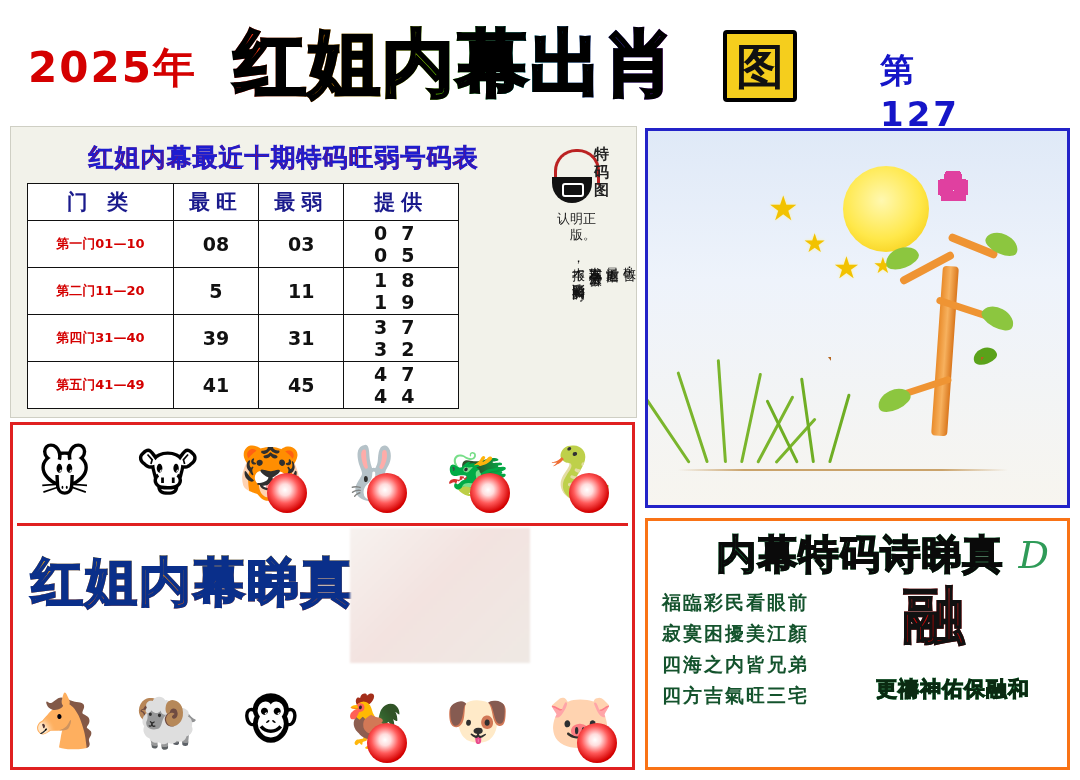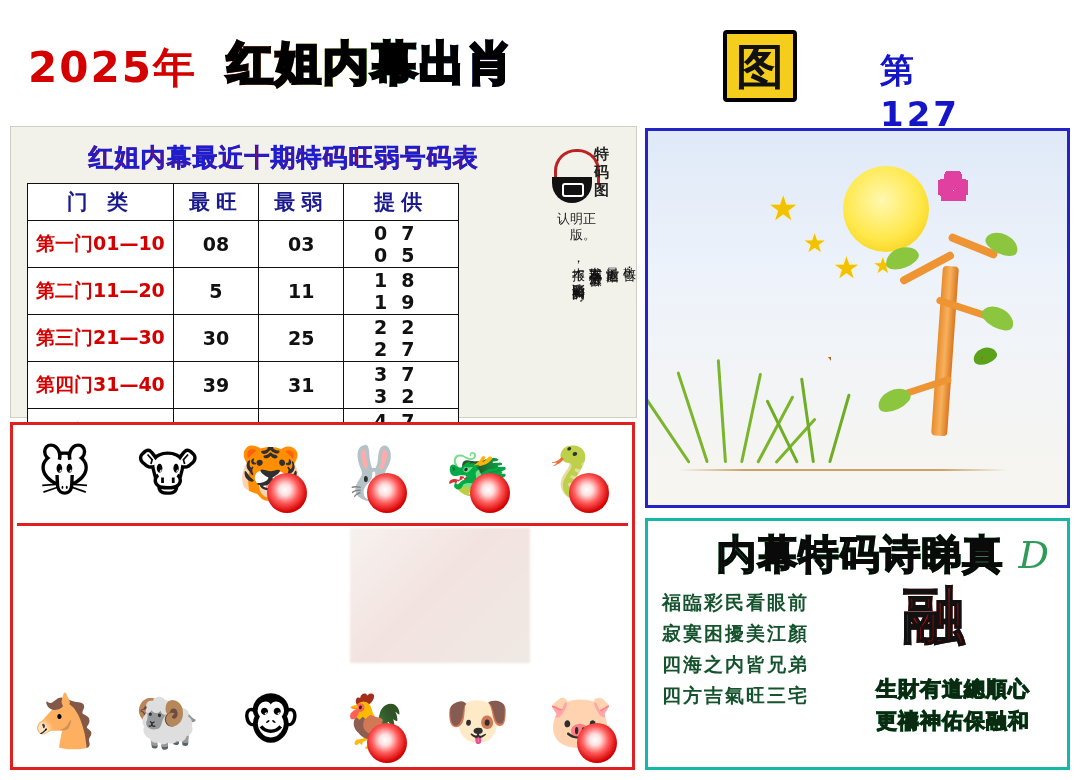--- a/index.html
+++ b/index.html
@@ -25,22 +25,22 @@
   .issue{
     position:absolute;left:880px;top:48px;
     font-size:34px;font-weight:bold;color:#1515c8;
     font-family:"DejaVu Sans", sans-serif;
     letter-spacing:3px;
   }
   .title-wrap{
     position:absolute;left:218px;top:22px;width:620px;height:84px;
   }
   .title-main{
-    position:absolute;left:9px;top:2px;
-    font-size:46px;font-weight:bold;line-height:78px;
+    position:absolute;left:16px;top:2px;
+    font-size:72px;font-weight:bold;line-height:78px;
     font-family:"DejaVu Sans", sans-serif;
     letter-spacing:2px;
     background:linear-gradient(90deg,#ff1d1d 0%,#ff8a00 18%,#ffe400 33%,#35d200 50%,#00c6d8 66%,#2b5bff 82%,#b700d8 100%);
     -webkit-background-clip:text;background-clip:text;color:transparent;
     -webkit-text-stroke:3px #000;
     paint-order:stroke fill;
   }
   .title-box{
     position:absolute;left:505px;top:8px;width:74px;height:72px;
     border:4px solid #000;background:#f5ce1d;border-radius:4px;
@@ -66,21 +66,21 @@
   table.main{
     position:absolute;left:16px;top:56px;width:432px;
     border-collapse:collapse;background:#fff;
     font-family:"DejaVu Sans", sans-serif;
   }
   table.main td,table.main th{
     border:1px solid #111;height:34px;text-align:center;
     font-size:19px;font-weight:bold;color:#1a1a8c;
   }
   table.main th{font-size:21px;letter-spacing:6px;}
-  table.main td.lbl{color:#d40000;font-size:19px;width:180px;letter-spacing:0px;}
+  table.main td.lbl{color:#d40000;font-size:13px;width:180px;letter-spacing:0px;}
   table.main td.num{color:#111;font-weight:bold;width:100px;}
   table.main td.two{letter-spacing:14px;width:130px;}
 
   .stamp{
     position:absolute;left:537px;top:8px;width:72px;height:120px;
   }
   .stamp .ring{
     position:absolute;left:6px;top:14px;width:40px;height:32px;
     border:3px solid #b22;border-bottom-color:transparent;border-radius:22px 22px 0 0;
   }
@@ -196,21 +196,21 @@
   .vshape{
     position:absolute;left:180px;bottom:58px;width:150px;height:90px;
     border-left:3px solid #b5651d;border-right:3px solid #b5651d;
     transform:perspective(200px) rotateX(0deg);
     clip-path:polygon(0 0,100% 0,55% 100%,45% 100%);
   }
 
   
   .poembox{
     position:absolute;left:645px;top:518px;width:425px;height:252px;
-    border:3px solid #14b8a6;box-sizing:border-box;background:#fff;
+    border:3px solid #f97316;box-sizing:border-box;background:#fff;
   }
   .poem-title{
     position:absolute;left:14px;top:10px;width:396px;text-align:center;
     font-size:40px;font-weight:bold;line-height:46px;
     font-family:"DejaVu Sans", sans-serif;letter-spacing:1px;
     background:linear-gradient(180deg,#3ee07a 0%,#0bb14a 55%,#046b2a 100%);
     -webkit-background-clip:text;background-clip:text;color:transparent;
     -webkit-text-stroke:1.6px #0a0a0a;paint-order:stroke fill;
   }
   .poem-lines{
@@ -283,26 +283,20 @@
         <td class="num">03</td>
         <td class="num two">07  05</td>
       </tr>
       <tr>
         <td class="lbl">第二门11—20</td>
         <td class="num">5</td>
         <td class="num">11</td>
         <td class="num two">18  19</td>
       </tr>
       <tr>
-        <td class="lbl">第三门21—30</td>
-        <td class="num">30</td>
-        <td class="num">25</td>
-        <td class="num two">22  27</td>
-      </tr>
-      <tr>
         <td class="lbl">第四门31—40</td>
         <td class="num">39</td>
         <td class="num">31</td>
         <td class="num two">37  32</td>
       </tr>
       <tr>
         <td class="lbl">第五门41—49</td>
         <td class="num">41</td>
         <td class="num">45</td>
         <td class="num two">47  44</td>
@@ -347,20 +341,21 @@
         <div class="redmark" style="left:44px;top:46px;"></div>
       </div>
       <div class="zcell">
         <div class="animal">🐍</div>
         <div class="redmark" style="left:40px;top:46px;"></div>
       </div>
     </div>
 
     <div class="zdiv"></div>
 
+    <div class="banner">红姐内幕睇真</div>
     <div class="blurbox"></div>
 
     <div class="zrow bot">
       <div class="zcell">
         <div class="animal">🐴</div>
       </div>
       <div class="zcell">
         <div class="animal">🐏</div>
       </div>
       <div class="zcell">
@@ -422,18 +417,17 @@
     <div class="poem-title">内幕特码诗睇真</div>
     <div class="cursive">D</div>
     <div class="poem-lines">
       <div>福臨彩民看眼前</div>
       <div>寂寞困擾美江顏</div>
       <div>四海之内皆兄弟</div>
       <div>四方吉氣旺三宅</div>
     </div>
     <div class="bigchar">融</div>
     <div class="couplet">
-      <div>生財有道總順心</div>
       <div>更禱神佑保融和</div>
     </div>
   </div>
 
 </div>
 
 </body></html>

